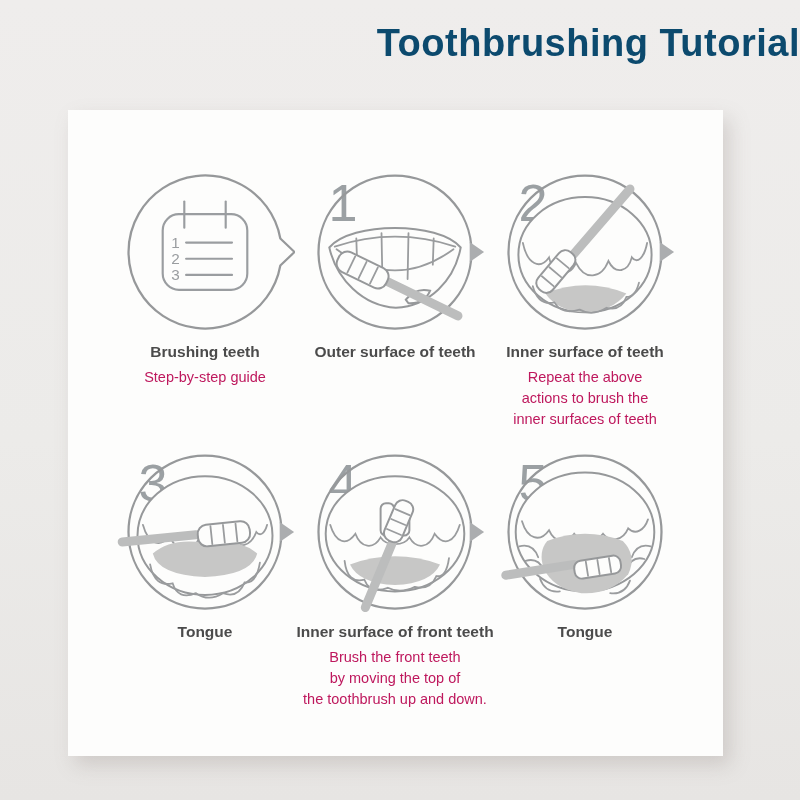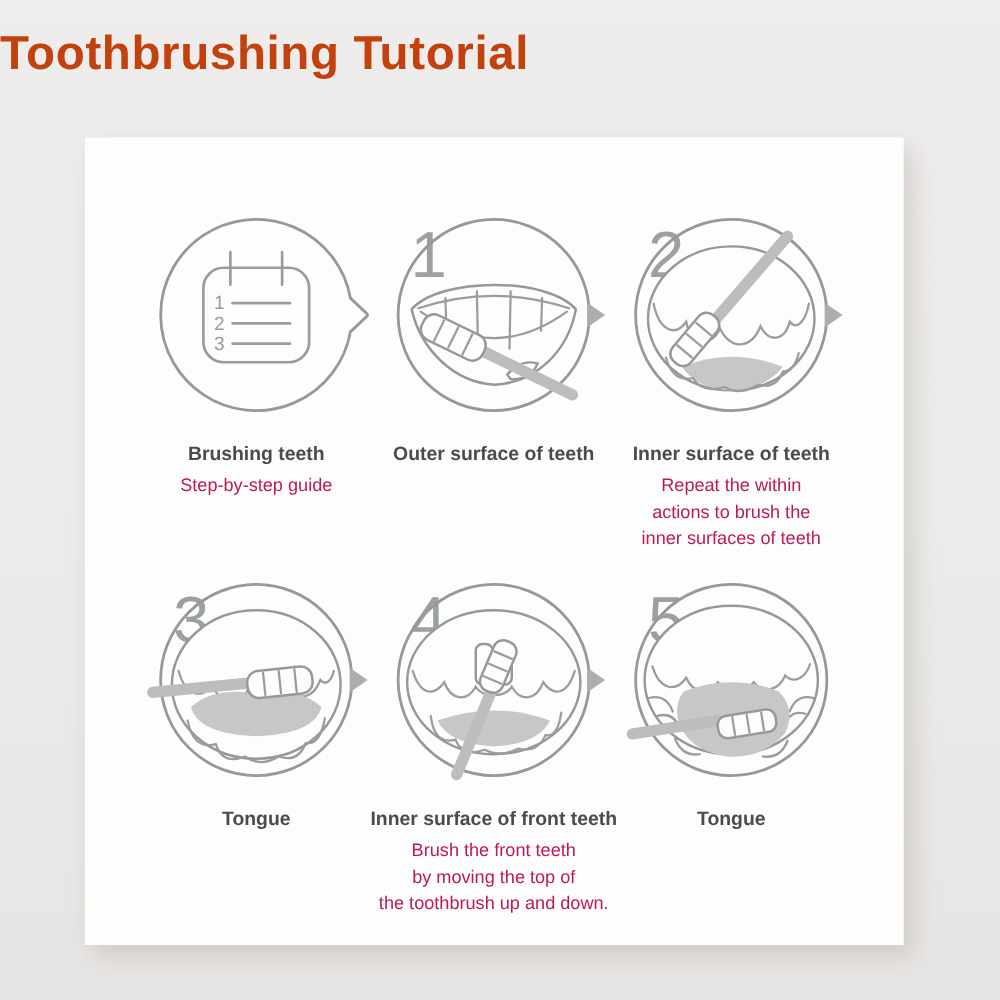--- a/index.html
+++ b/index.html
@@ -3,33 +3,33 @@
 <meta charset="utf-8">
 <style>
   html,body{margin:0;padding:0;}
   body{
     width:800px;height:800px;position:relative;overflow:hidden;
     background:linear-gradient(180deg,#efedec 0%,#ecebe9 55%,#e7e5e3 100%);
     font-family:"Liberation Sans",sans-serif;
   }
   .page-title{
     position:absolute;top:22px;left:0;width:100%;
-    text-align:left;font-size:38px;font-weight:bold;color:#c2410c;letter-spacing:.5px;
+    text-align:right;font-size:38px;font-weight:bold;color:#0c4a6e;letter-spacing:.5px;
   }
   .card{
     position:absolute;left:68px;top:110px;width:655px;height:646px;
     background:#fdfdfc;box-shadow:7px 9px 18px rgba(135,125,120,.25);
   }
   .grid{
     padding:52px 42px 0 42px;
     display:grid;grid-template-columns:repeat(3,190px);row-gap:12px;
   }
   .cell{display:flex;flex-direction:column;align-items:center;text-align:center;}
   .cell svg{width:180px;height:180px;flex:none;}
-  .step-title{margin-top:13px;font-size:15.5px;font-weight:600;color:#4b4b4b;white-space:nowrap;}
+  .step-title{margin-top:1px;font-size:15.5px;font-weight:600;color:#4b4b4b;white-space:nowrap;}
   .step-desc{margin-top:6px;font-size:14.5px;line-height:21px;color:#be185d;white-space:pre-line;}
   
   .o{fill:none;stroke:#96989a;stroke-width:2.5;}
   .d{fill:none;stroke:#9a9c9e;stroke-width:2;stroke-linecap:round;}
   .w{fill:#fdfdfc;stroke:#96989a;stroke-width:2.2;}
   .g{fill:#c7c7c6;stroke:none;}
   .h{stroke:#bcbdbd;stroke-width:10;stroke-linecap:round;}
   .tri{fill:#abadaf;}
   .num{fill:#9ba0a3;font-size:58px;font-family:"Liberation Sans",sans-serif;}
   .ic{fill:none;stroke:#9a9da0;stroke-width:2.4;stroke-linecap:round;}
@@ -95,21 +95,21 @@
         <path class="d" d="M42,138 Q48,160 66,156 Q74,170 94,164 Q108,172 124,162 Q140,166 146,150 Q156,150 160,134"></path>
         <line class="h" x1="150" y1="30" x2="86" y2="104" stroke-width="11"></line>
         <g transform="rotate(-50 68 122)">
           <rect class="w" x="41" y="111" width="54" height="21" rx="9"></rect>
           <line class="d" x1="54" y1="113" x2="54" y2="130"></line>
           <line class="d" x1="67" y1="113" x2="67" y2="130"></line>
           <line class="d" x1="80" y1="113" x2="80" y2="130"></line>
         </g>
       </svg>
       <div class="step-title">Inner surface of teeth</div>
-      <div class="step-desc">Repeat the within
+      <div class="step-desc">Repeat the above
 actions to brush the
 inner surfaces of teeth</div>
     </div>
 
     <div class="cell">
       <svg viewBox="0 0 200 200">
         <text class="num" x="26" y="66">3</text>
         <circle class="o" cx="100" cy="100" r="85"></circle>
         <polygon class="tri" points="183,89 199,100 183,111"></polygon>
         <ellipse class="w" cx="100" cy="104" rx="75" ry="66"></ellipse>

